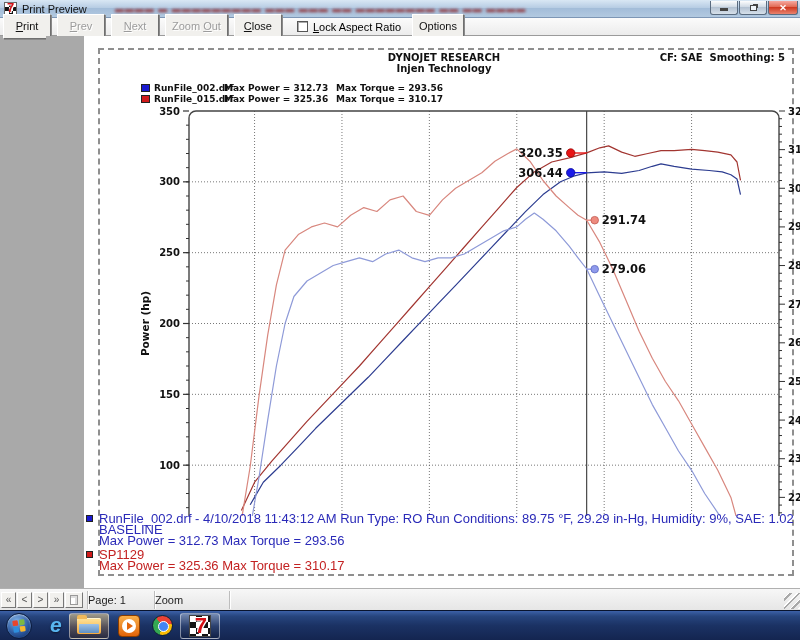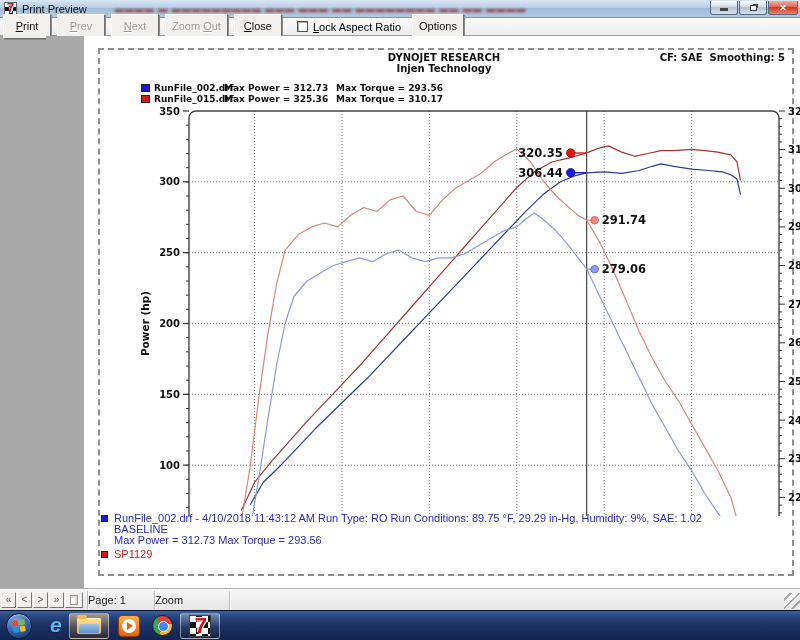--- a/index.html
+++ b/index.html
@@ -54,21 +54,21 @@
 
   .legend { position:absolute; left:57px; top:46px; font-family:"DejaVu Sans", sans-serif;
     font-weight:bold; font-size:9px; color:#111; }
   .legend-row { display:flex; align-items:center; height:11px; }
   .swatch { width:9px; height:8px; border:1px solid #222; margin-right:4px; }
   .leg-file { width:70px; }
   .leg-power { width:112px; }
 
   #plot { position:absolute; left:12px; top:6px; }
 
-  .notes { position:absolute; left:17px; top:477px; font-size:11px; line-height:11px; }
+  .notes { position:absolute; left:2px; top:477px; font-size:13px; line-height:11px; }
   .note-block { position:relative; padding-left:13px; margin-bottom:3px; }
   .note-sq { position:absolute; left:0; top:2px; width:7px; height:7px; border:1px solid #222; }
   .note-blue { color:#2a2ab8; }
   .note-red { color:#c32222; }
 
   
   .statusbar { position:absolute; left:0; top:588px; width:800px; height:22px;
     background:linear-gradient(180deg,#f7f7f7,#e6e6e6); border-top:1px solid #b0b0b0;
     display:flex; align-items:center; font-size:11px; color:#222; }
   .navbtn { width:15px; height:16px; margin-left:1px; background:#f1f0ed; border:1px solid;
@@ -415,20 +415,21 @@
     <div class="notes">
       <div class="note-block note-blue">
         <div class="note-sq" style="background-color: rgb(26, 26, 208);"></div>
         <div>RunFile_002.drf - 4/10/2018 11:43:12 AM  Run Type: RO  Run Conditions: 89.75 °F, 29.29 in-Hg,  Humidity:  9%, SAE: 1.02</div>
         <div>BASELINE</div>
         <div>Max Power = 312.73  Max Torque = 293.56</div>
       </div>
       <div class="note-block note-red">
         <div class="note-sq" style="background-color: rgb(208, 26, 26);"></div>
         <div>SP1129</div>
+        <div>Max Power = 325.36  Max Torque = 310.17</div>
       </div>
     </div>
   </div>
 </div>
 
 <div class="statusbar">
   <div class="navbtn">«</div>
   <div class="navbtn">&lt;</div>
   <div class="navbtn">&gt;</div>
   <div class="navbtn">»</div>

